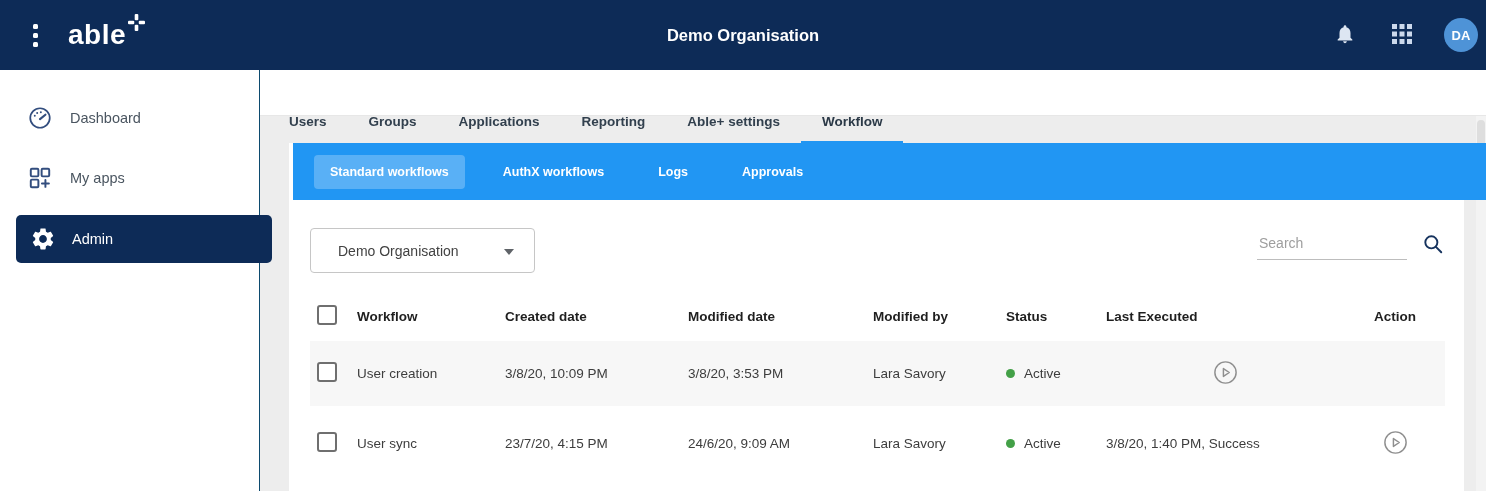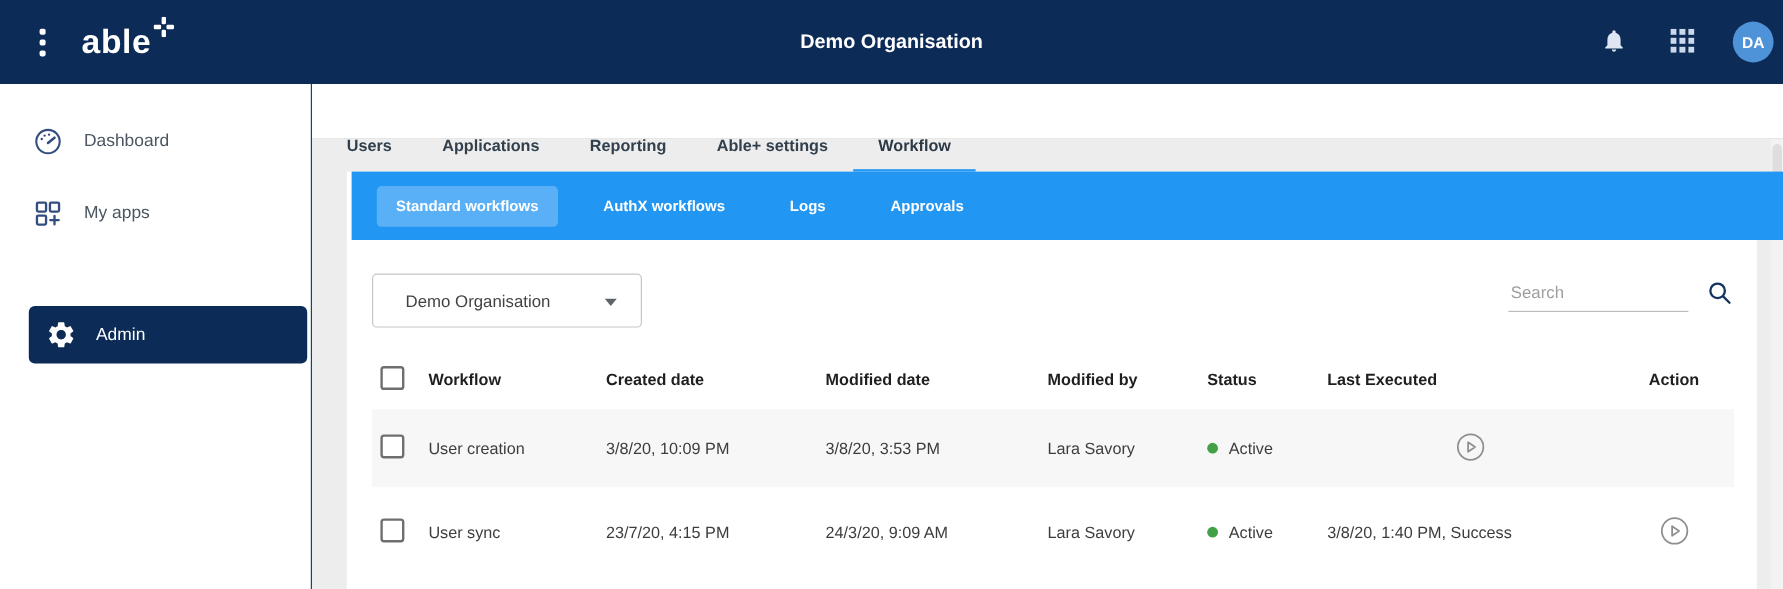--- a/index.html
+++ b/index.html
@@ -26,22 +26,22 @@
 
   
   .sidebar { position: absolute; left: 0; top: 70px; width: 260px; height: 421px;
              background: #fff; border-right: 1px solid #0c4a6e; }
   .side-item { position: absolute; left: 0; width: 100%; height: 44px; display: flex;
                align-items: center; cursor: pointer; }
   .side-item .s-icon { position: absolute; left: 27px; display: flex; }
   .side-item .s-label { position: absolute; left: 70px; font-size: 14.5px; color: #4a5560; }
   .side-item.item-dashboard { top: 26px; }
   .side-item.item-myapps { top: 86px; }
-  .side-item.item-admin { top: 145px; left: 24px; width: 232px; height: 48px;
-                          background: var(--navbar, #0d2b57); border-radius: 5px; margin-top: 40px; }
+  .side-item.item-admin { top: 145px; left: 16px; width: 256px; height: 48px;
+                          background: var(--navbar, #0d2b57); border-radius: 5px; }
   .side-item.item-admin .s-icon { left: 14px; }
   .side-item.item-admin .s-label { left: 56px; color: #fff; font-weight: 500; }
 
   
   .tabbar { position: absolute; left: 260px; top: 70px; width: 1226px; height: 46px;
             background: #fff; border-bottom: 1px solid #e7e7e7; display: flex;
             padding-left: 8px; }
   .tab { height: 46px; padding: 0 21px; display: flex; align-items: center;
          font-size: 13.5px; font-weight: 600; color: #32404e; cursor: pointer; margin-top: 28px; }
   .tab.active { border-bottom: 3px solid var(--accent, #2196f3); padding-top: 3px; color: #2b3947; }
@@ -174,20 +174,21 @@
         <svg width="26" height="26" viewBox="0 0 24 24" fill="#ffffff">
           <path d="M19.14,12.94c0.04-0.3,0.06-0.61,0.06-0.94c0-0.32-0.02-0.64-0.07-0.94l2.03-1.58c0.18-0.14,0.23-0.41,0.12-0.61 l-1.92-3.32c-0.12-0.22-0.37-0.29-0.59-0.22l-2.39,0.96c-0.5-0.38-1.03-0.7-1.62-0.94L14.4,2.81c-0.04-0.24-0.24-0.41-0.48-0.41 h-3.84c-0.24,0-0.43,0.17-0.47,0.41L9.25,5.35C8.66,5.59,8.12,5.92,7.63,6.29L5.24,5.33c-0.22-0.08-0.47,0-0.59,0.22L2.74,8.87 C2.62,9.08,2.66,9.34,2.86,9.48l2.03,1.58C4.84,11.36,4.8,11.69,4.8,12s0.02,0.64,0.07,0.94l-2.03,1.58 c-0.18,0.14-0.23,0.41-0.12,0.61l1.92,3.32c0.12,0.22,0.37,0.29,0.59,0.22l2.39-0.96c0.5,0.38,1.03,0.7,1.62,0.94l0.36,2.54 c0.05,0.24,0.24,0.41,0.48,0.41h3.84c0.24,0,0.44-0.17,0.47-0.41l0.36-2.54c0.59-0.24,1.13-0.56,1.62-0.94l2.39,0.96 c0.22,0.08,0.47,0,0.59-0.22l1.92-3.32c0.12-0.22,0.07-0.47-0.12-0.61L19.14,12.94z M12,15.6c-1.98,0-3.6-1.62-3.6-3.6 s1.62-3.6,3.6-3.6s3.6,1.62,3.6,3.6S13.98,15.6,12,15.6z"></path>
         </svg>
       </span>
       <span class="s-label">Admin</span>
     </div>
   </nav>
 
   <div class="tabbar">
     <div class="tab">Users</div>
+    <div class="tab">Groups</div>
     <div class="tab">Applications</div>
     <div class="tab">Reporting</div>
     <div class="tab">Able+ settings</div>
     <div class="tab active">Workflow</div>
   </div>
 
   <div class="scrollstrip">
     <div class="scrollthumb"></div>
   </div>
 
@@ -252,21 +253,21 @@
           </button>
         </div>
       </div>
 
       <div class="row-gap"></div>
 
       <div class="trow tdata">
         <div><span class="cb"></span></div>
         <div>User sync</div>
         <div>23/7/20, 4:15 PM</div>
-        <div>24/3/20, 9:09 AM</div>
+        <div>24/6/20, 9:09 AM</div>
         <div>Lara Savory</div>
         <div class="cell-status">
           <span class="dot"></span>
           <span>Active</span>
         </div>
         <div>3/8/20, 1:40 PM, Success</div>
         <div class="cell-action">
           <button class="play-btn">
             <span>
               <svg width="25" height="25" viewBox="0 0 24 24" fill="none" stroke="#8f8f8f" stroke-width="1.4">

